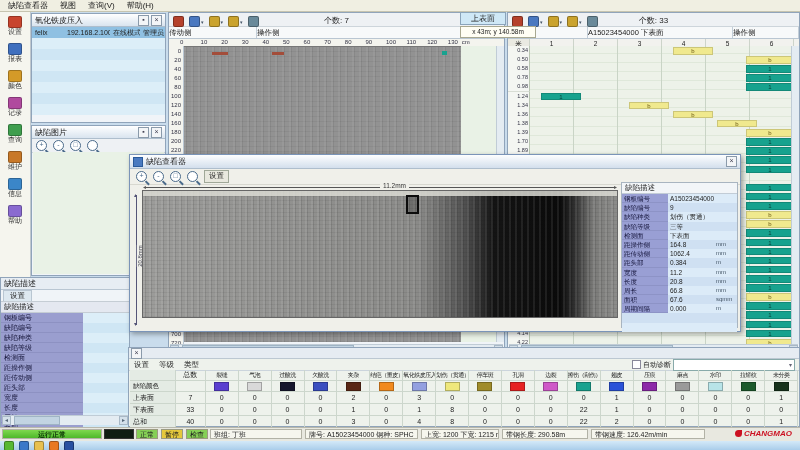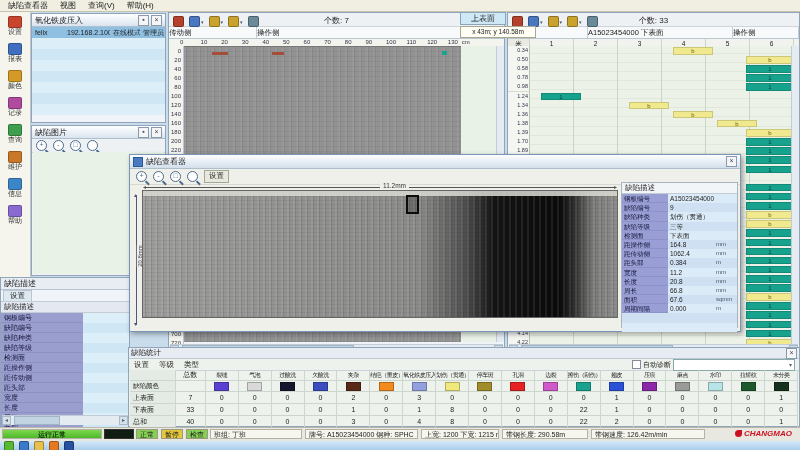--- a/index.html
+++ b/index.html
@@ -578,21 +578,20 @@
             <div class="vpu">m</div>
           </div>
           <div class="vpr b"></div>
           <div class="vpr a"></div>
         </div>
     </div>
   </div>
 
   <div id="stats">
     <div id="stats-hd">
-      <span class="tt">缺陷统计</span>
       <span class="wbox">×</span>
     </div>
     <div id="stats-tabs">
         <span class="stb">设置</span>
         <span class="stb">等级</span>
         <span class="stb">类型</span>
       <span id="auto-diag">
         <span class="cb"></span>
         <span class="lb">自动诊断</span>
       </span>

